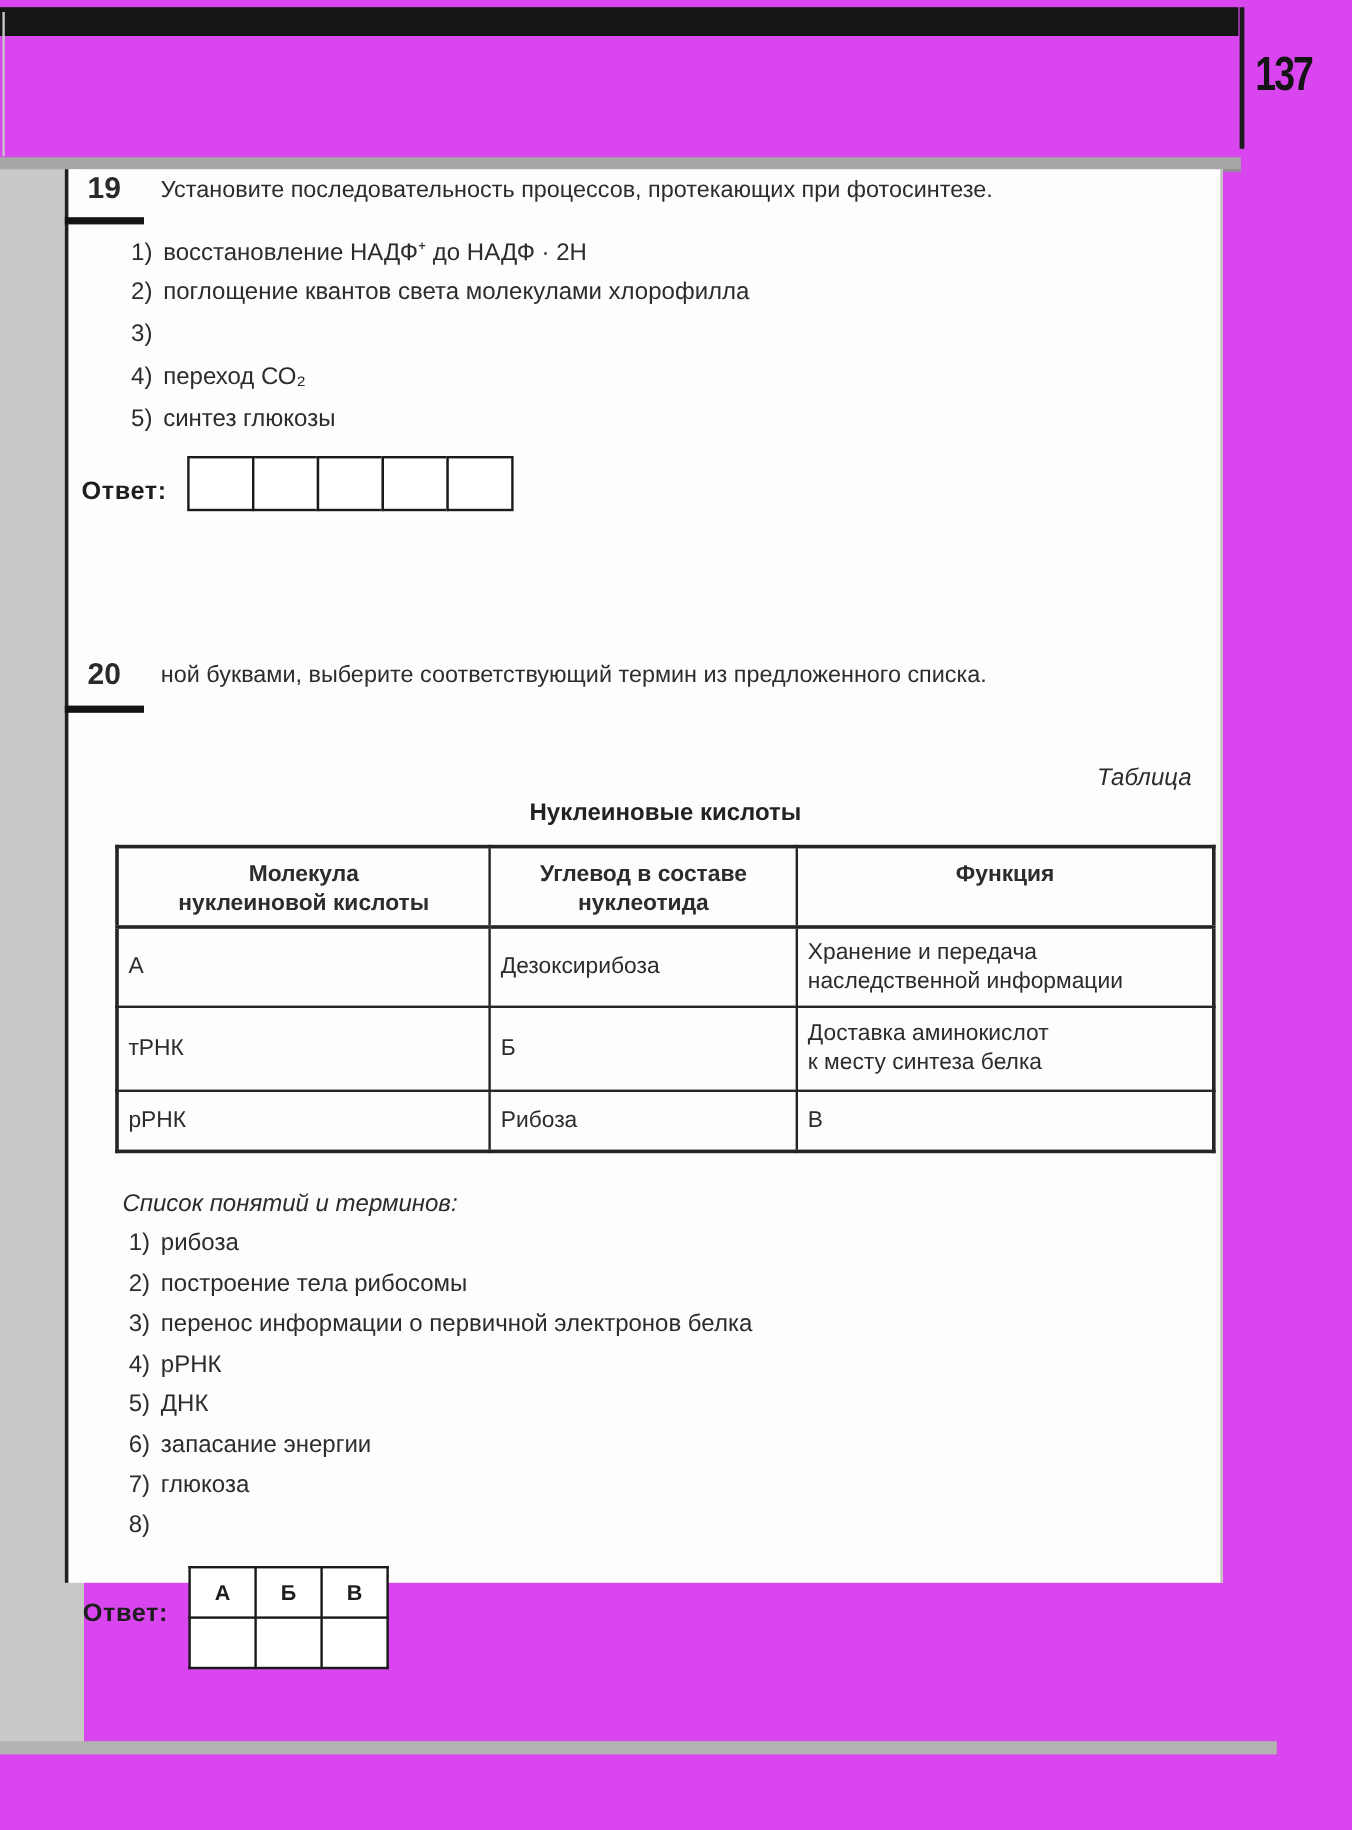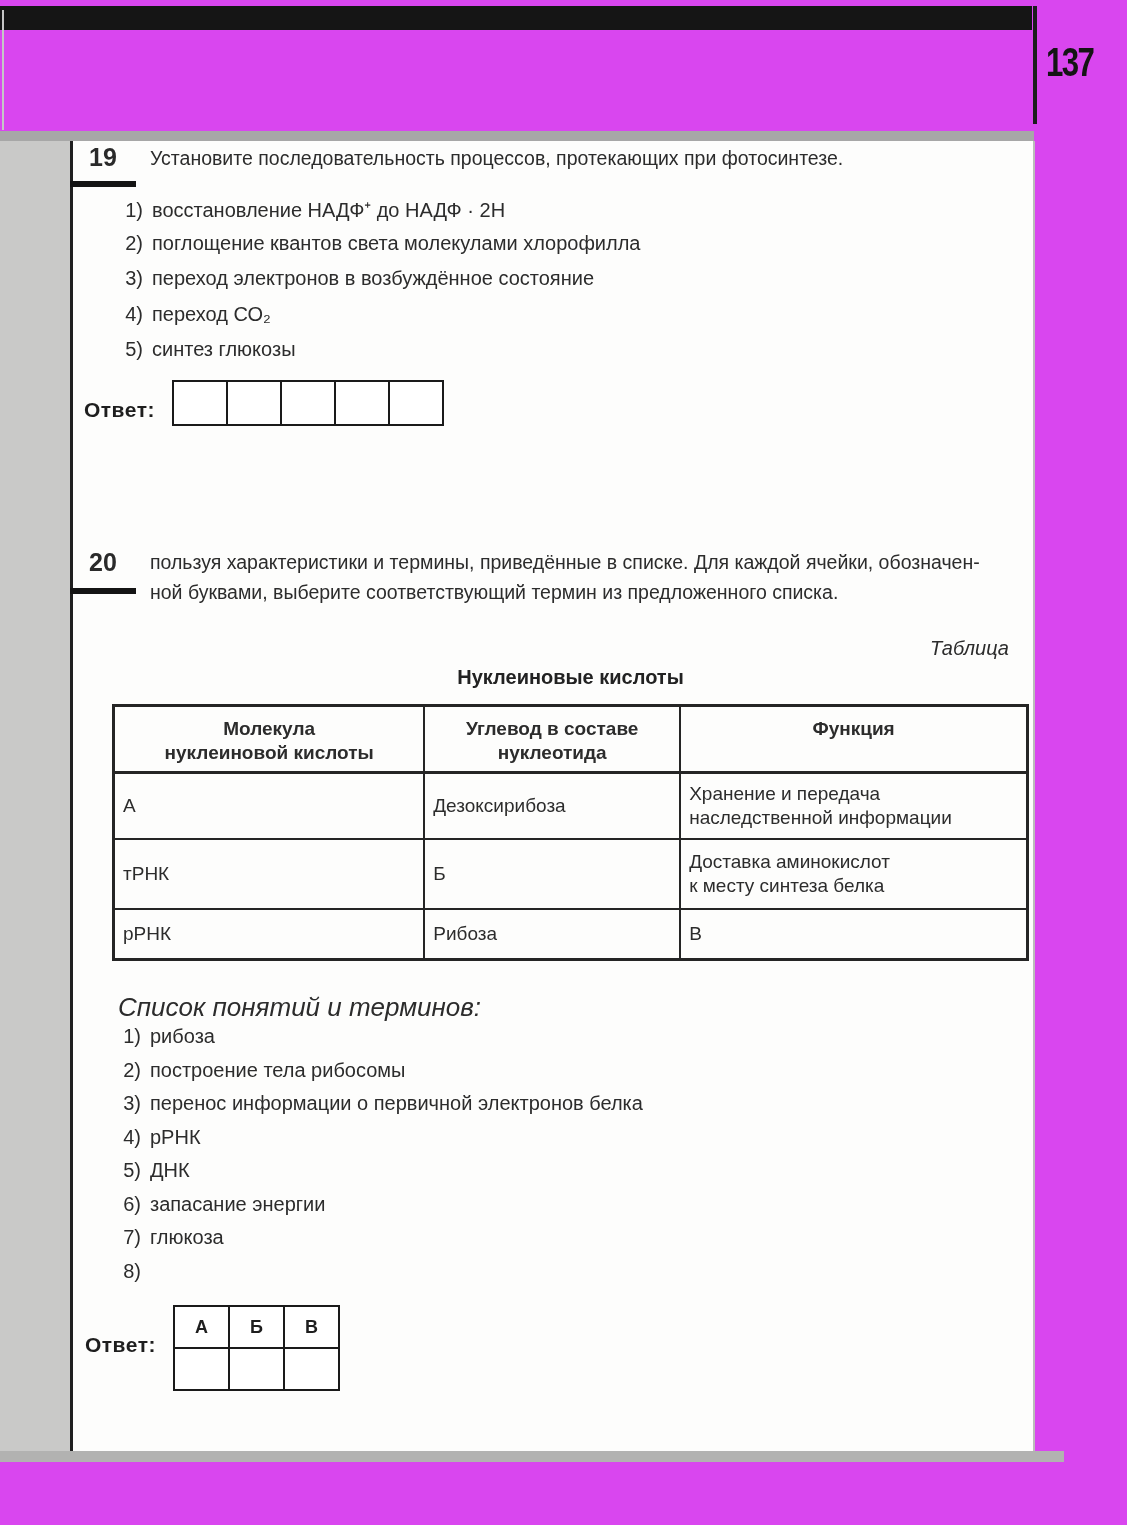--- a/index.html
+++ b/index.html
@@ -11,21 +11,21 @@
   .corner-vline{position:absolute;left:1033px;top:6px;width:4px;height:118px;background:#1c1c1c;}
   .scan-line{position:absolute;left:2px;top:10px;width:2px;height:120px;background:#c6c6c6;}
   .page-number{position:absolute;left:1046px;top:40px;font-size:40px;font-weight:700;
                letter-spacing:-2px;transform:scaleX(.78);transform-origin:left top;color:#141414;}
   .top-rule{position:absolute;left:0;top:131px;width:1034px;height:10px;background:#a7a7a7;
             border-bottom:2px solid #8d8d8d;}
   .gutter{position:absolute;left:0;top:141px;width:70px;height:1312px;background:#c9c9c8;}
   .bottom-rule{position:absolute;left:0;top:1451px;width:1064px;height:11px;background:#b2b2b1;}
 
   
-  .content-box{position:absolute;left:70px;top:141px;width:960px;height:1310px;background:#fdfdfc;
+  .content-box{position:absolute;left:54px;top:141px;width:960px;height:1178px;background:#fdfdfc;
                border-left:3px solid #1f1f1f;border-right:2px solid #bcbcbb;}
   .content-box > *{position:absolute;}
 
   .qnum{font-size:25px;font-weight:700;color:#2a2a2a;}
   .qnum-underline{position:absolute;background:#141414;height:6px;width:66px;left:-3px;}
 
   .prompt{font-size:19.5px;line-height:29.5px;color:#2c2c2c;}
   .opt-row{display:flex;align-items:baseline;height:35.5px;font-size:20px;color:#2c2c2c;}
   .opt-num{width:30px;text-align:right;flex:none;}
   .opt-text{margin-left:9px;white-space:nowrap;}
@@ -40,21 +40,21 @@
 
   table.nk{border-collapse:collapse;table-layout:fixed;width:917px;background:#fdfdfc;}
   table.nk th,table.nk td{border:2px solid #252525;font-size:19px;
         white-space:pre-line;padding:4px 8px;color:#2c2c2c;line-height:24px;}
   table.nk th{font-weight:700;vertical-align:top;padding-top:10px;height:50px;
         border-bottom:3px solid #252525;}
   table.nk td{vertical-align:middle;}
   table.nk{border:3px solid #252525;}
   .rowA td{height:56px;} .rowB td{height:60px;} .rowC td{height:40px;}
 
-  .terms-title{font-size:26px;font-style:italic;color:#2c2c2c;}
+  .terms-title{font-size:20px;font-style:italic;color:#2c2c2c;}
   .term-row{display:flex;align-items:baseline;height:33.5px;font-size:20px;color:#2c2c2c;}
   .term-num{width:26px;text-align:right;flex:none;}
   .term-text{margin-left:9px;white-space:nowrap;}
 
   table.mini{border-collapse:collapse;}
   table.mini td{width:51px;height:38px;border:2px solid #1a1a1a;text-align:center;
         font-size:18px;font-weight:700;background:#fff;color:#1e1e1e;}
 </style>
 </head>
 <body>
@@ -80,21 +80,20 @@
       <div class="opt-row">
         <span class="opt-num">1)</span>
         <span class="opt-text">восстановление НАДФ⁺ до НАДФ · 2Н</span>
       </div>
       <div class="opt-row">
         <span class="opt-num">2)</span>
         <span class="opt-text">поглощение квантов света молекулами хлорофилла</span>
       </div>
       <div class="opt-row">
         <span class="opt-num">3)</span>
-        <span class="opt-text">переход электронов в возбуждённое состояние</span>
       </div>
       <div class="opt-row">
         <span class="opt-num">4)</span>
         <span class="opt-text">переход СО₂</span>
       </div>
       <div class="opt-row">
         <span class="opt-num">5)</span>
         <span class="opt-text">синтез глюкозы</span>
       </div>
     </div>
@@ -105,21 +104,20 @@
       <div class="a-cell"></div>
       <div class="a-cell"></div>
       <div class="a-cell"></div>
       <div class="a-cell"></div>
     </div>
 
     <div class="qnum" style="left:16px;top:407px;">20</div>
     <div class="qnum-underline" style="top:447px;"></div>
 
     <div style="left:77px;top:407px;width:875px;">
-      <div class="prompt">пользуя характеристики и термины, приведённые в списке. Для каждой ячейки, обозначен-</div>
       <div class="prompt">ной буквами, выберите соответствующий термин из предложенного списка.</div>
     </div>
 
     <div class="tbl-caption" style="right:24px;top:496px;">Таблица</div>
     <div class="tbl-title" style="left:39px;top:525px;width:917px;text-align:center;">Нуклеиновые кислоты</div>
 
     <table class="nk" style="left:39px;top:563px;">
       <colgroup>
           <col style="width:34%">
           <col style="width:28%">

